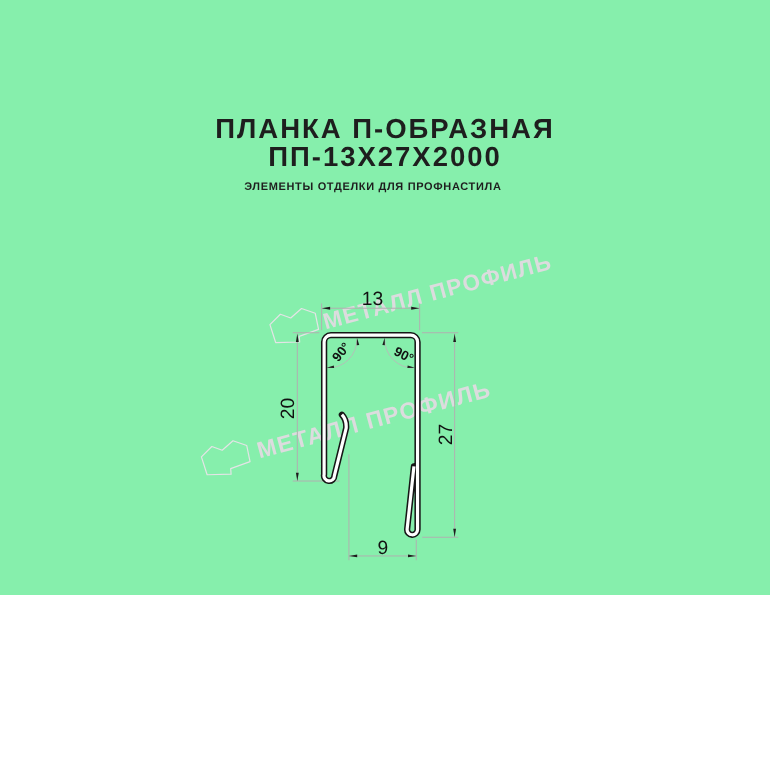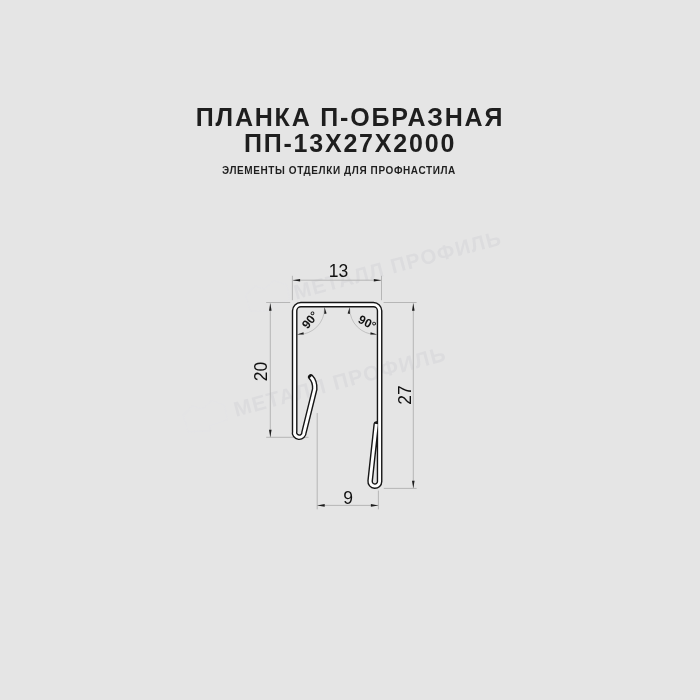--- a/index.html
+++ b/index.html
@@ -1,17 +1,17 @@
 <!DOCTYPE html>
 <html><head>
 <meta charset="utf-8">
 <style>
   html,body{margin:0;padding:0;background:#ffffff;}
   *{-webkit-font-smoothing:antialiased;text-rendering:optimizeLegibility;}
-  #page{position:relative;width:700px;height:700px;background:#e5e5e5;overflow:hidden;
+  #page{position:relative;width:700px;height:541px;background:#86efac;overflow:hidden;
         font-family:"Liberation Sans", sans-serif;}
   .title{position:absolute;left:0;right:0;top:104px;text-align:center;
          font-size:25px;line-height:26px;font-weight:bold;color:#1e1e1e;letter-spacing:1.8px;}
   .subtitle{position:absolute;left:0;right:22px;top:164.5px;text-align:center;
          font-size:10px;font-weight:bold;color:#1e1e1e;letter-spacing:0.6px;}
   .footer{position:absolute;left:81px;top:591.2px;font-size:12px;line-height:14.6px;color:#1b1b1b;letter-spacing:-0.15px;}
   svg text{font-family:"Liberation Sans", sans-serif;}
 </style>
 </head>
 <body>

